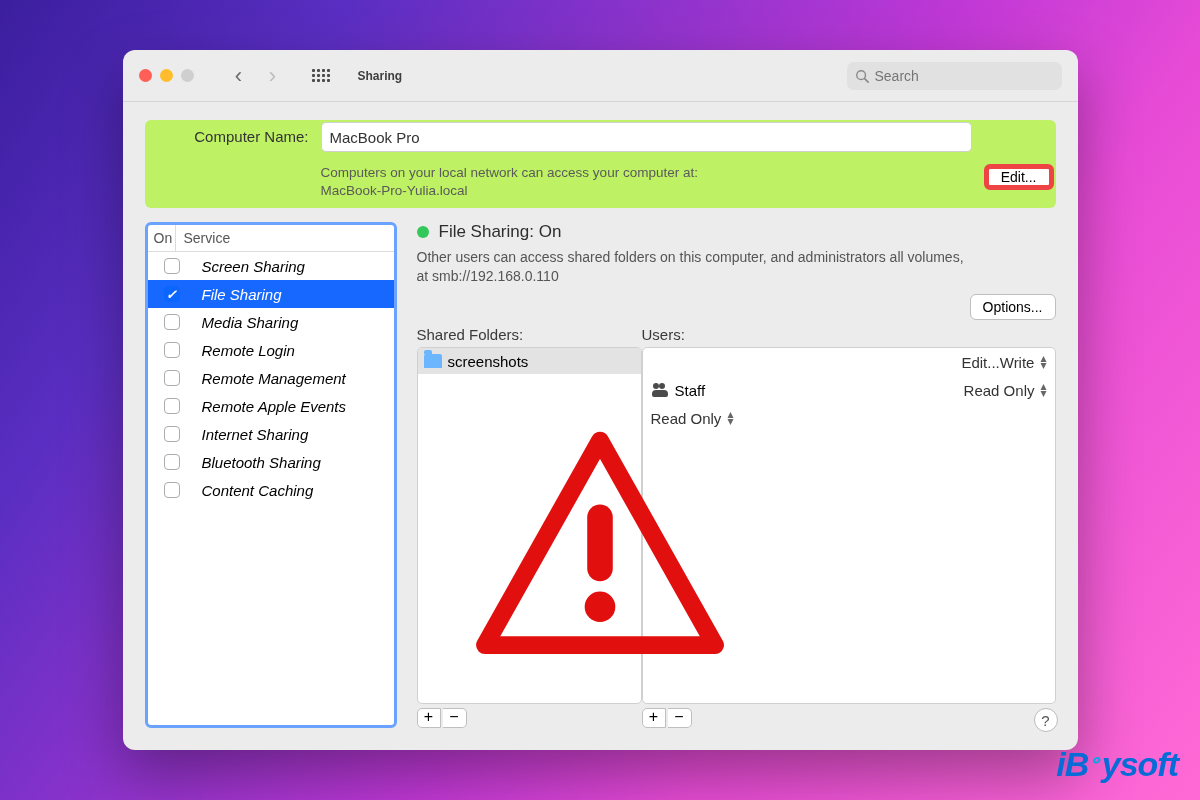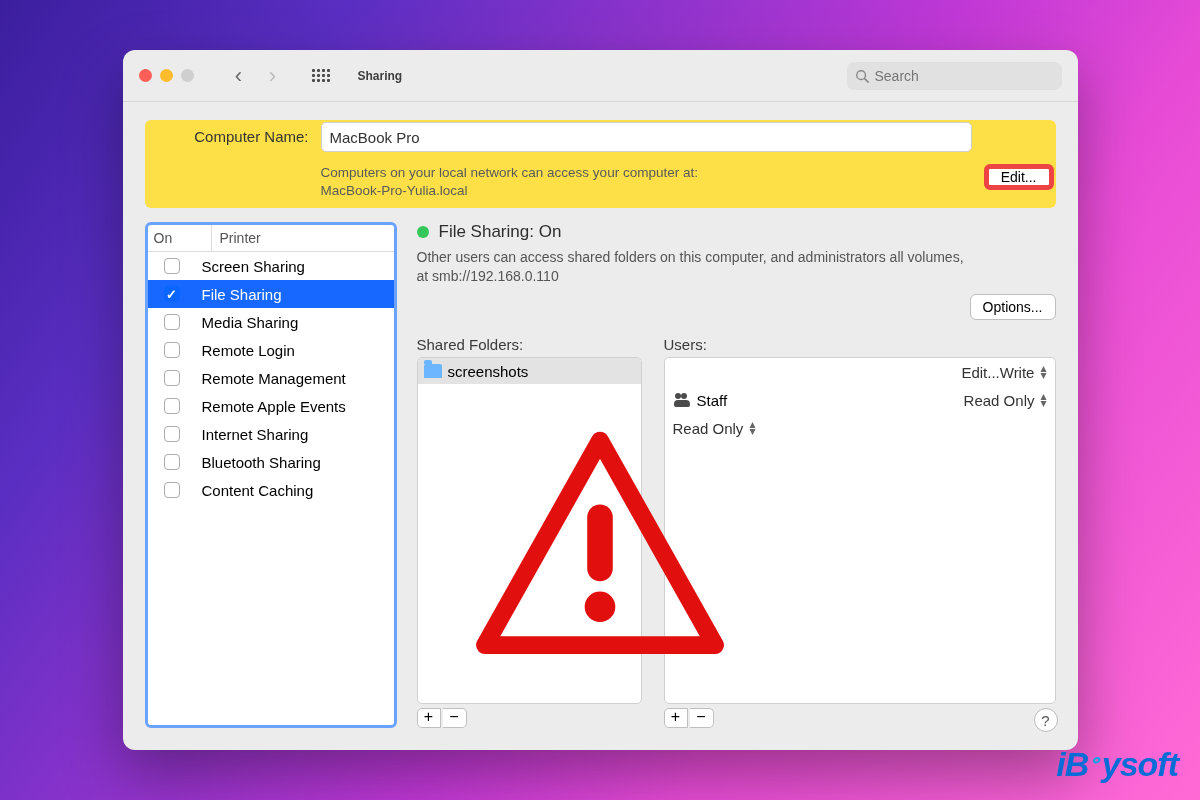--- a/index.html
+++ b/index.html
@@ -36,46 +36,46 @@
   .grid-btn{width:30px;height:28px;display:flex;align-items:center;justify-content:center;cursor:pointer;border:none;background:transparent;border-radius:6px;margin-left:6px;}
   .grid-icon{display:grid;grid-template-columns:repeat(4,3px);grid-template-rows:repeat(3,3px);gap:2px;}
   .grid-icon span{background:#4a4a4a;border-radius:1px;}
   .win-title{font-size:12px;font-weight:600;color:#3e3e3e;margin-left:10px;}
   .toolbar-spacer{flex:1;}
   .search-wrap{display:flex;align-items:center;gap:6px;width:215px;height:28px;background:#e1e1e1;border-radius:7px;padding:0 8px;color:#8a8a8a;}
   .search-wrap svg{width:14px;height:14px;flex:none;}
   .search-wrap input{border:none;background:transparent;outline:none;font-size:14px;color:#444;flex:1;}
   
   .content{flex:1;padding:18px 22px 22px;display:flex;flex-direction:column;gap:14px;}
-  .name-block{display:grid;grid-template-columns:162px 1fr auto;gap:12px;align-items:start;background:#fde047;border-radius:6px;padding:2px 2px 8px;}
+  .name-block{display:grid;grid-template-columns:162px 1fr auto;gap:12px;align-items:start;background:#bef264;border-radius:6px;padding:2px 2px 8px;}
   .name-label{justify-self:end;font-size:15px;color:#333;padding-top:6px;}
   .name-input{height:30px;border:1px solid #d0d0d0;border-radius:5px;padding:0 8px;font-size:15px;background:#fff;color:#333;}
   .name-hint{font-size:13.5px;color:#5a5a5a;grid-column:2;line-height:1.35;}
   .edit-btn{grid-column:3;grid-row:2;align-self:start;height:26px;padding:0 12px;border:5px solid #ef4444;border-radius:6px;background:#fff;font-size:14px;cursor:pointer;}
   .main-row{flex:1;display:flex;gap:20px;}
   
   .services-box{width:252px;border:3px solid #6aa2ff;border-radius:6px;background:#fff;display:flex;flex-direction:column;}
   .services-head{display:flex;font-size:14px;color:#555;border-bottom:1px solid #dcdcdc;}
-  .services-head .col-on{width:64px;padding:5px 6px;border-right:1px solid #dcdcdc;}
+  .services-head .col-on{width:28px;padding:5px 6px;border-right:1px solid #dcdcdc;}
   .services-head .col-svc{flex:1;padding:5px 8px;}
-  .service-row{display:flex;align-items:center;height:28px;font-size:15px;cursor:pointer;}
+  .service-row{display:flex;align-items:center;height:28px;font-size:15px;cursor:pointer;font-style:italic;}
   .service-row .chk{width:48px;display:flex;justify-content:center;}
   .chkbox{width:16px;height:16px;border:1px solid #acacac;border-radius:4px;background:#fff;display:flex;align-items:center;justify-content:center;}
   .chkbox.checked{background:#0a66ff;border-color:#0a66ff;}
   .chkbox.checked::after{content:"✓";color:#fff;font-size:13px;font-weight:700;}
   .service-row.selected{background:#1668ff;color:#fff;}
   .service-row .label{flex:1;padding-left:6px;}
   
   .right-panel{flex:1;display:flex;flex-direction:column;}
   .status-line{display:flex;align-items:center;gap:10px;font-size:17px;font-weight:500;color:#2e2e2e;}
   .status-dot{width:12px;height:12px;border-radius:50%;background:#34c759;}
   .status-desc{font-size:14px;color:#555;margin-top:6px;line-height:1.35;max-width:560px;}
   .options-row{display:flex;justify-content:flex-end;margin-top:8px;}
   .options-btn{height:26px;padding:0 12px;border:1px solid #bfbfbf;border-radius:6px;background:#fff;font-size:14px;cursor:pointer;}
-  .folders-users{display:flex;gap:22px;margin-top:16px;flex:1;}
+  .folders-users{display:flex;margin-top:6px;flex:1;}
   .panel-col{display:flex;flex-direction:column;}
   .panel-col.folders{width:225px;}
   .panel-col.users{flex:1;}
   .panel-title{font-size:15px;color:#3a3a3a;margin-bottom:4px;}
   .list-box{flex:1;background:#fff;border:1px solid #d0d0d0;border-radius:5px;overflow:hidden;}
   .folder-item{height:26px;display:flex;align-items:center;gap:6px;padding:0 6px;font-size:15px;}
   .folder-item.sel{background:#e3e3e3;}
   .folder-ico{width:18px;height:14px;background:#6cb6ff;border-radius:2px 2px 0 0;position:relative;}
   .folder-ico::before{content:"";position:absolute;top:-4px;left:0;width:8px;height:4px;background:#6cb6ff;border-radius:2px 2px 0 0;}
   .user-row{display:flex;align-items:center;height:28px;padding:0 8px;font-size:15px;}
@@ -154,21 +154,21 @@
       <div class="name-hint" style="white-space:pre-line">Computers on your local network can access your computer at:
 MacBook-Pro-Yulia.local</div>
       <button class="edit-btn">Edit...</button>
     </div>
 
     <div class="main-row">
 
       <div class="services-box">
         <div class="services-head">
           <div class="col-on">On</div>
-          <div class="col-svc">Printer</div>
+          <div class="col-svc">Service</div>
         </div>
         <div id="services-body">
             <div class="service-row">
               <div class="chk">
                 <span class="chkbox"></span>
               </div>
               <div class="label">Screen Sharing</div>
             </div>
             <div class="service-row selected">
               <div class="chk">

